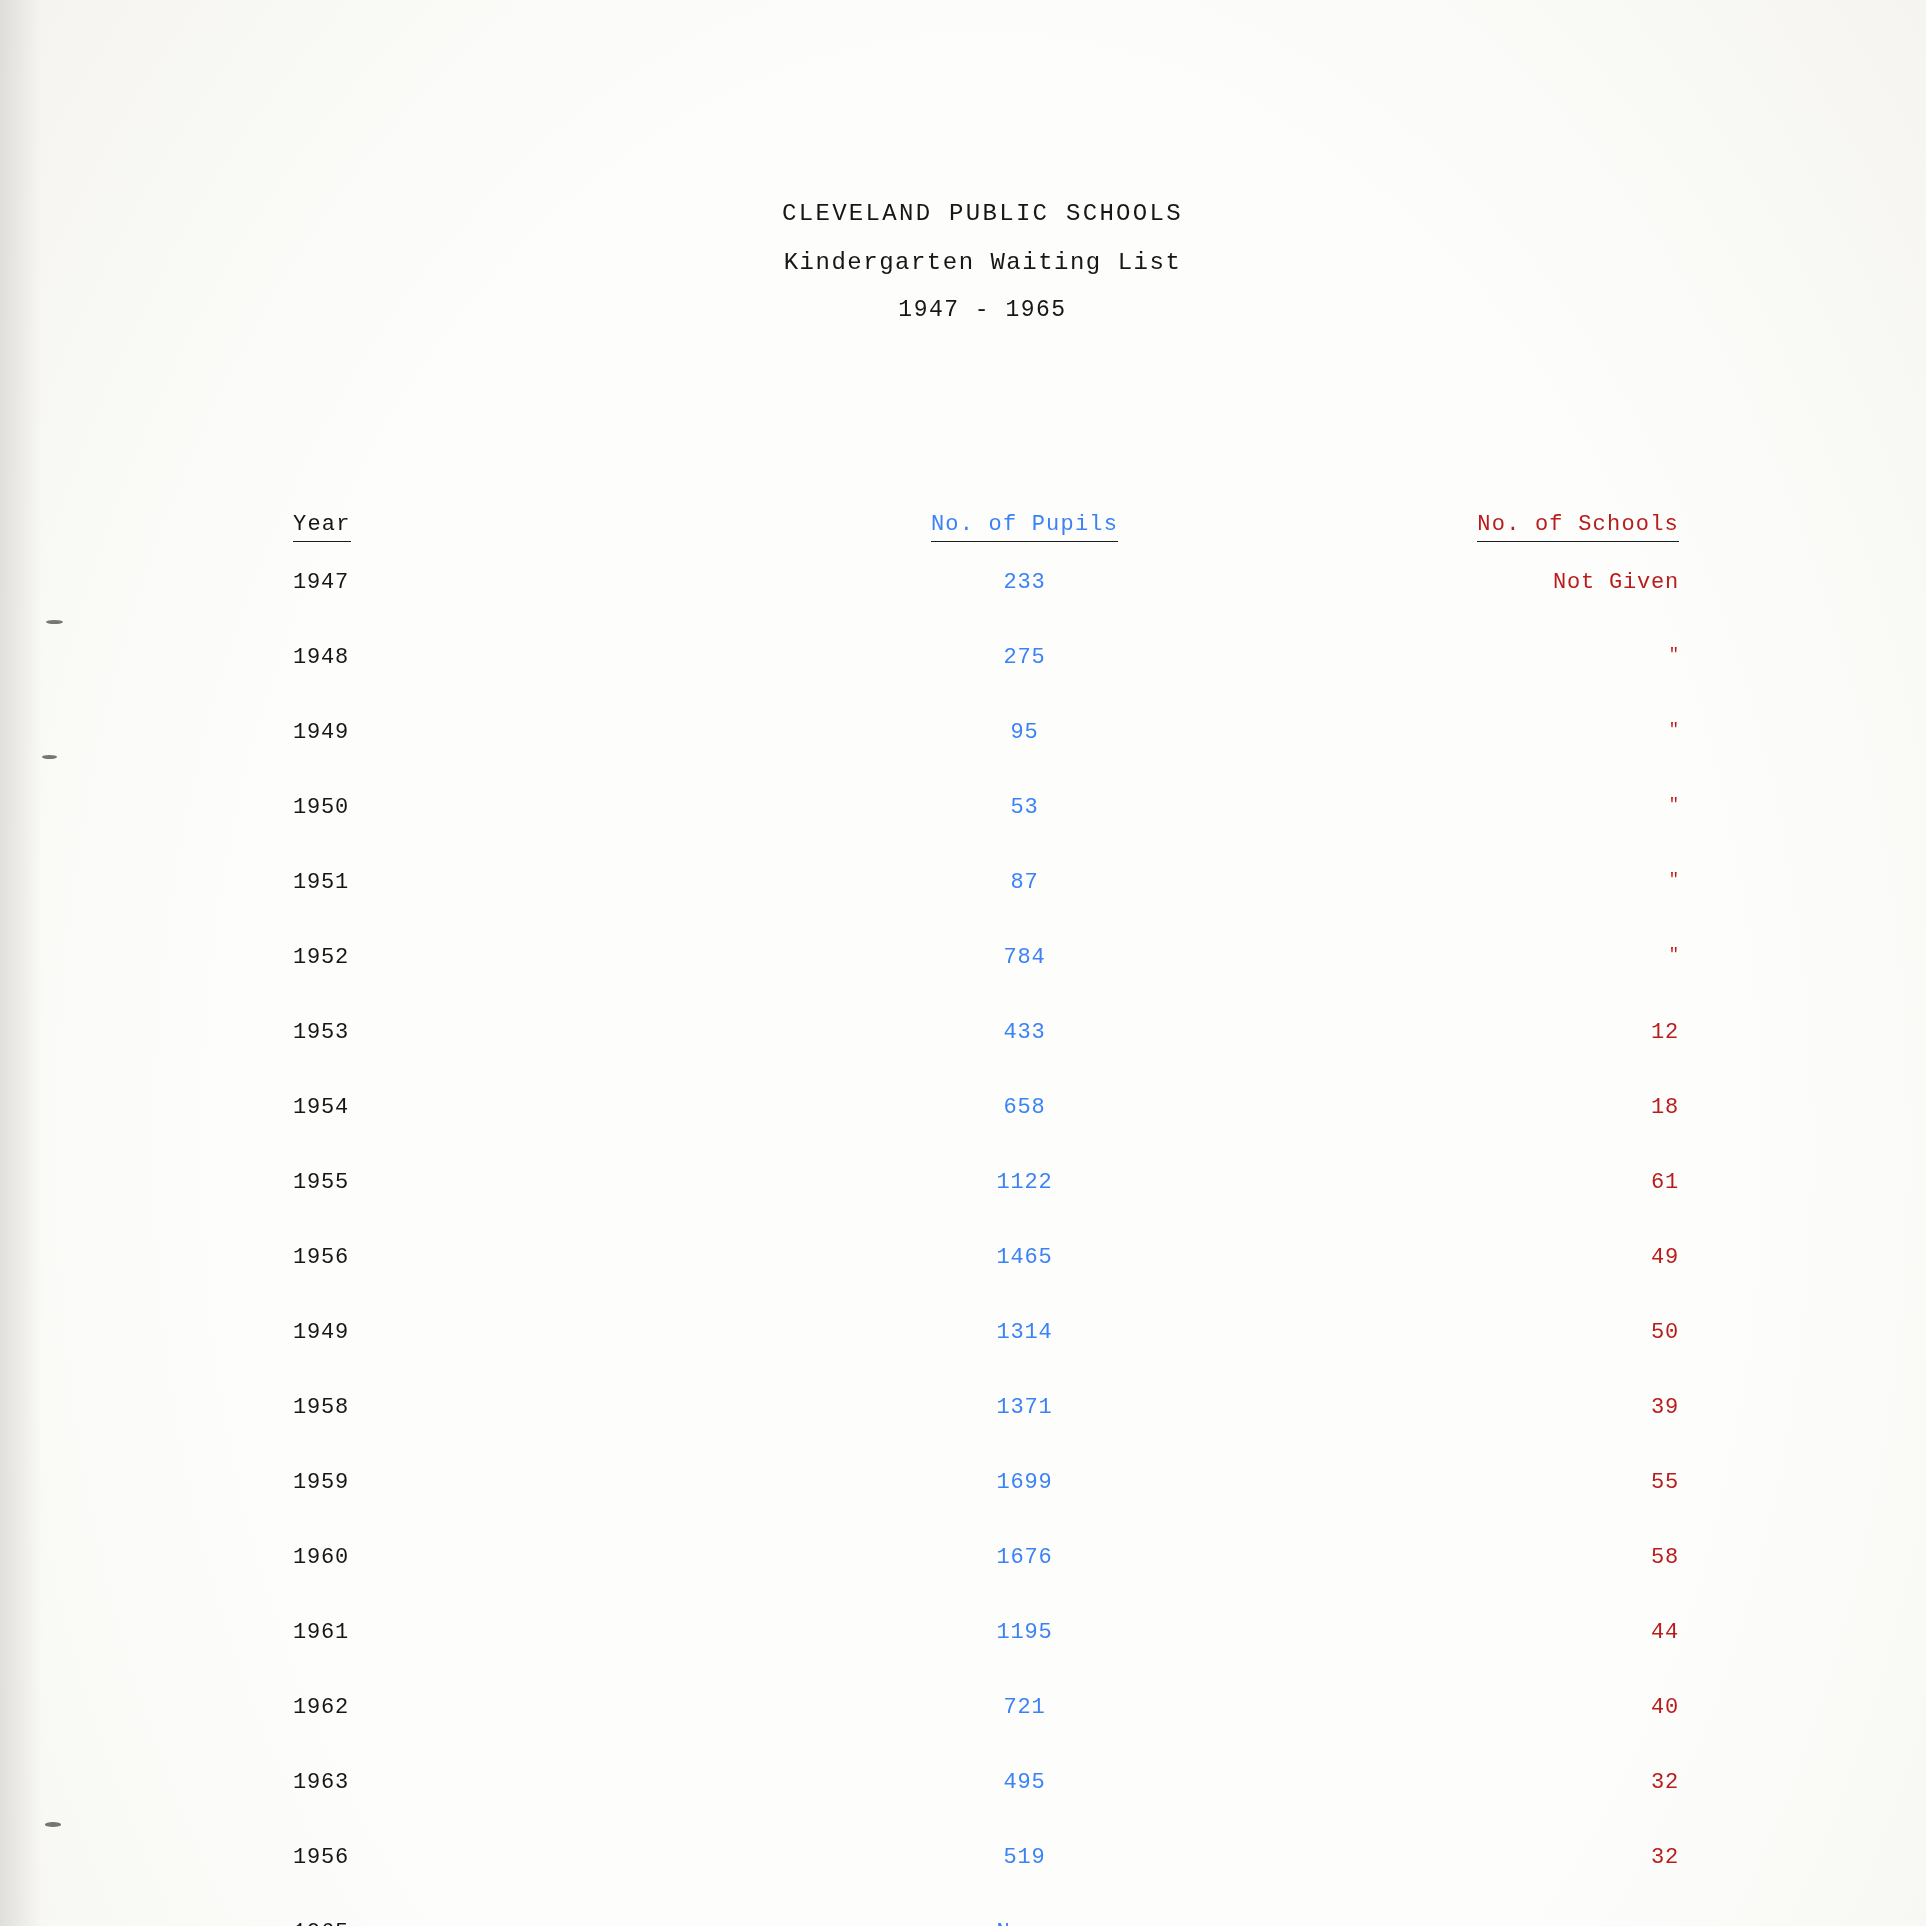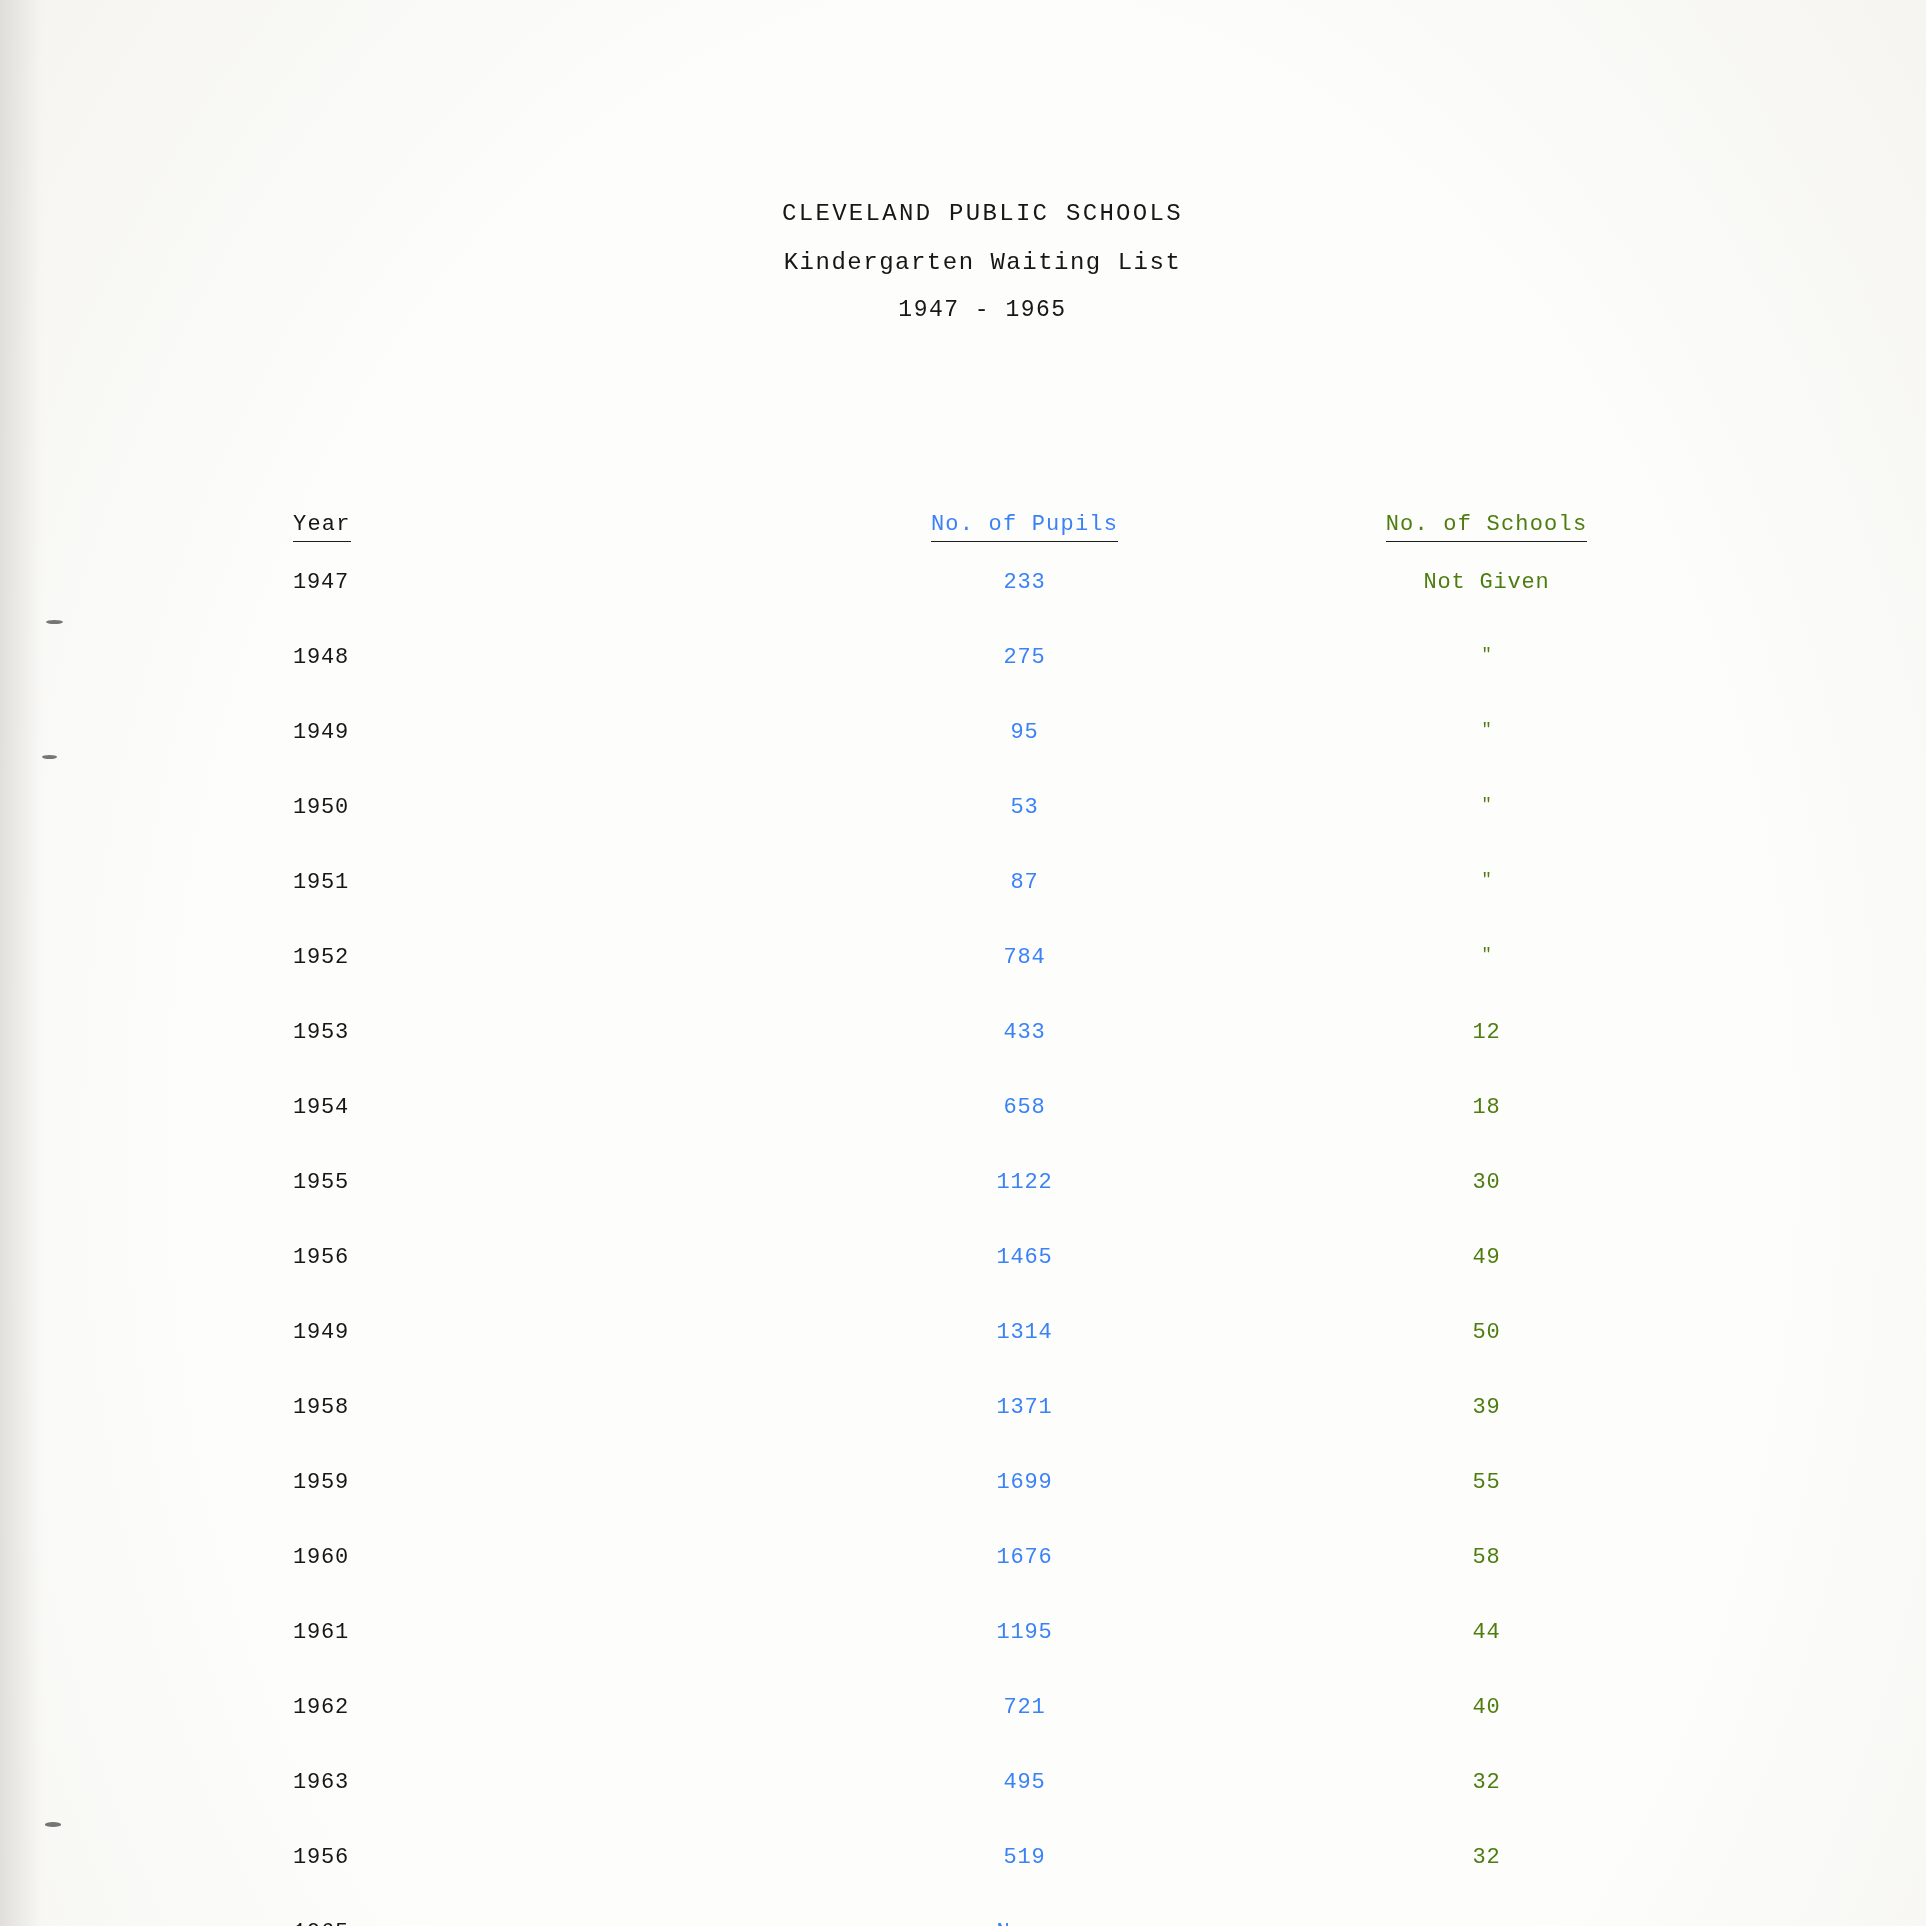--- a/index.html
+++ b/index.html
@@ -93,24 +93,24 @@
   }
   .col-pupils {
     width: 539px;
     text-align: center;
     font-size: 22px;
     letter-spacing: 0.8px;
     color: #3b82f6;
   }
   .col-schools {
     width: 385px;
-    text-align: center;
+    text-align: right;
     font-size: 22px;
     letter-spacing: 0.8px;
-    color: #4d7c0f;
+    color: #b91c1c;
     font-family: Liberation Mono, monospace;
   }
   .header-row .col-year span,
   .header-row .col-pupils span,
   .header-row .col-schools span {
     border-bottom: 1.5px solid #1d1d1d;
     padding-bottom: 3.9px;
     display: inline-block;
   }
   .header-row .col-year { letter-spacing: 1.2px; }
@@ -206,21 +206,21 @@
 
       <div class="row">
         <div class="col-year">1954</div>
         <div class="col-pupils">658</div>
         <div class="col-schools">18</div>
       </div>
 
       <div class="row">
         <div class="col-year">1955</div>
         <div class="col-pupils">1122</div>
-        <div class="col-schools">30</div>
+        <div class="col-schools">61</div>
       </div>
 
       <div class="row">
         <div class="col-year">1956</div>
         <div class="col-pupils">1465</div>
         <div class="col-schools">49</div>
       </div>
 
       <div class="row">
         <div class="col-year">1949</div>

